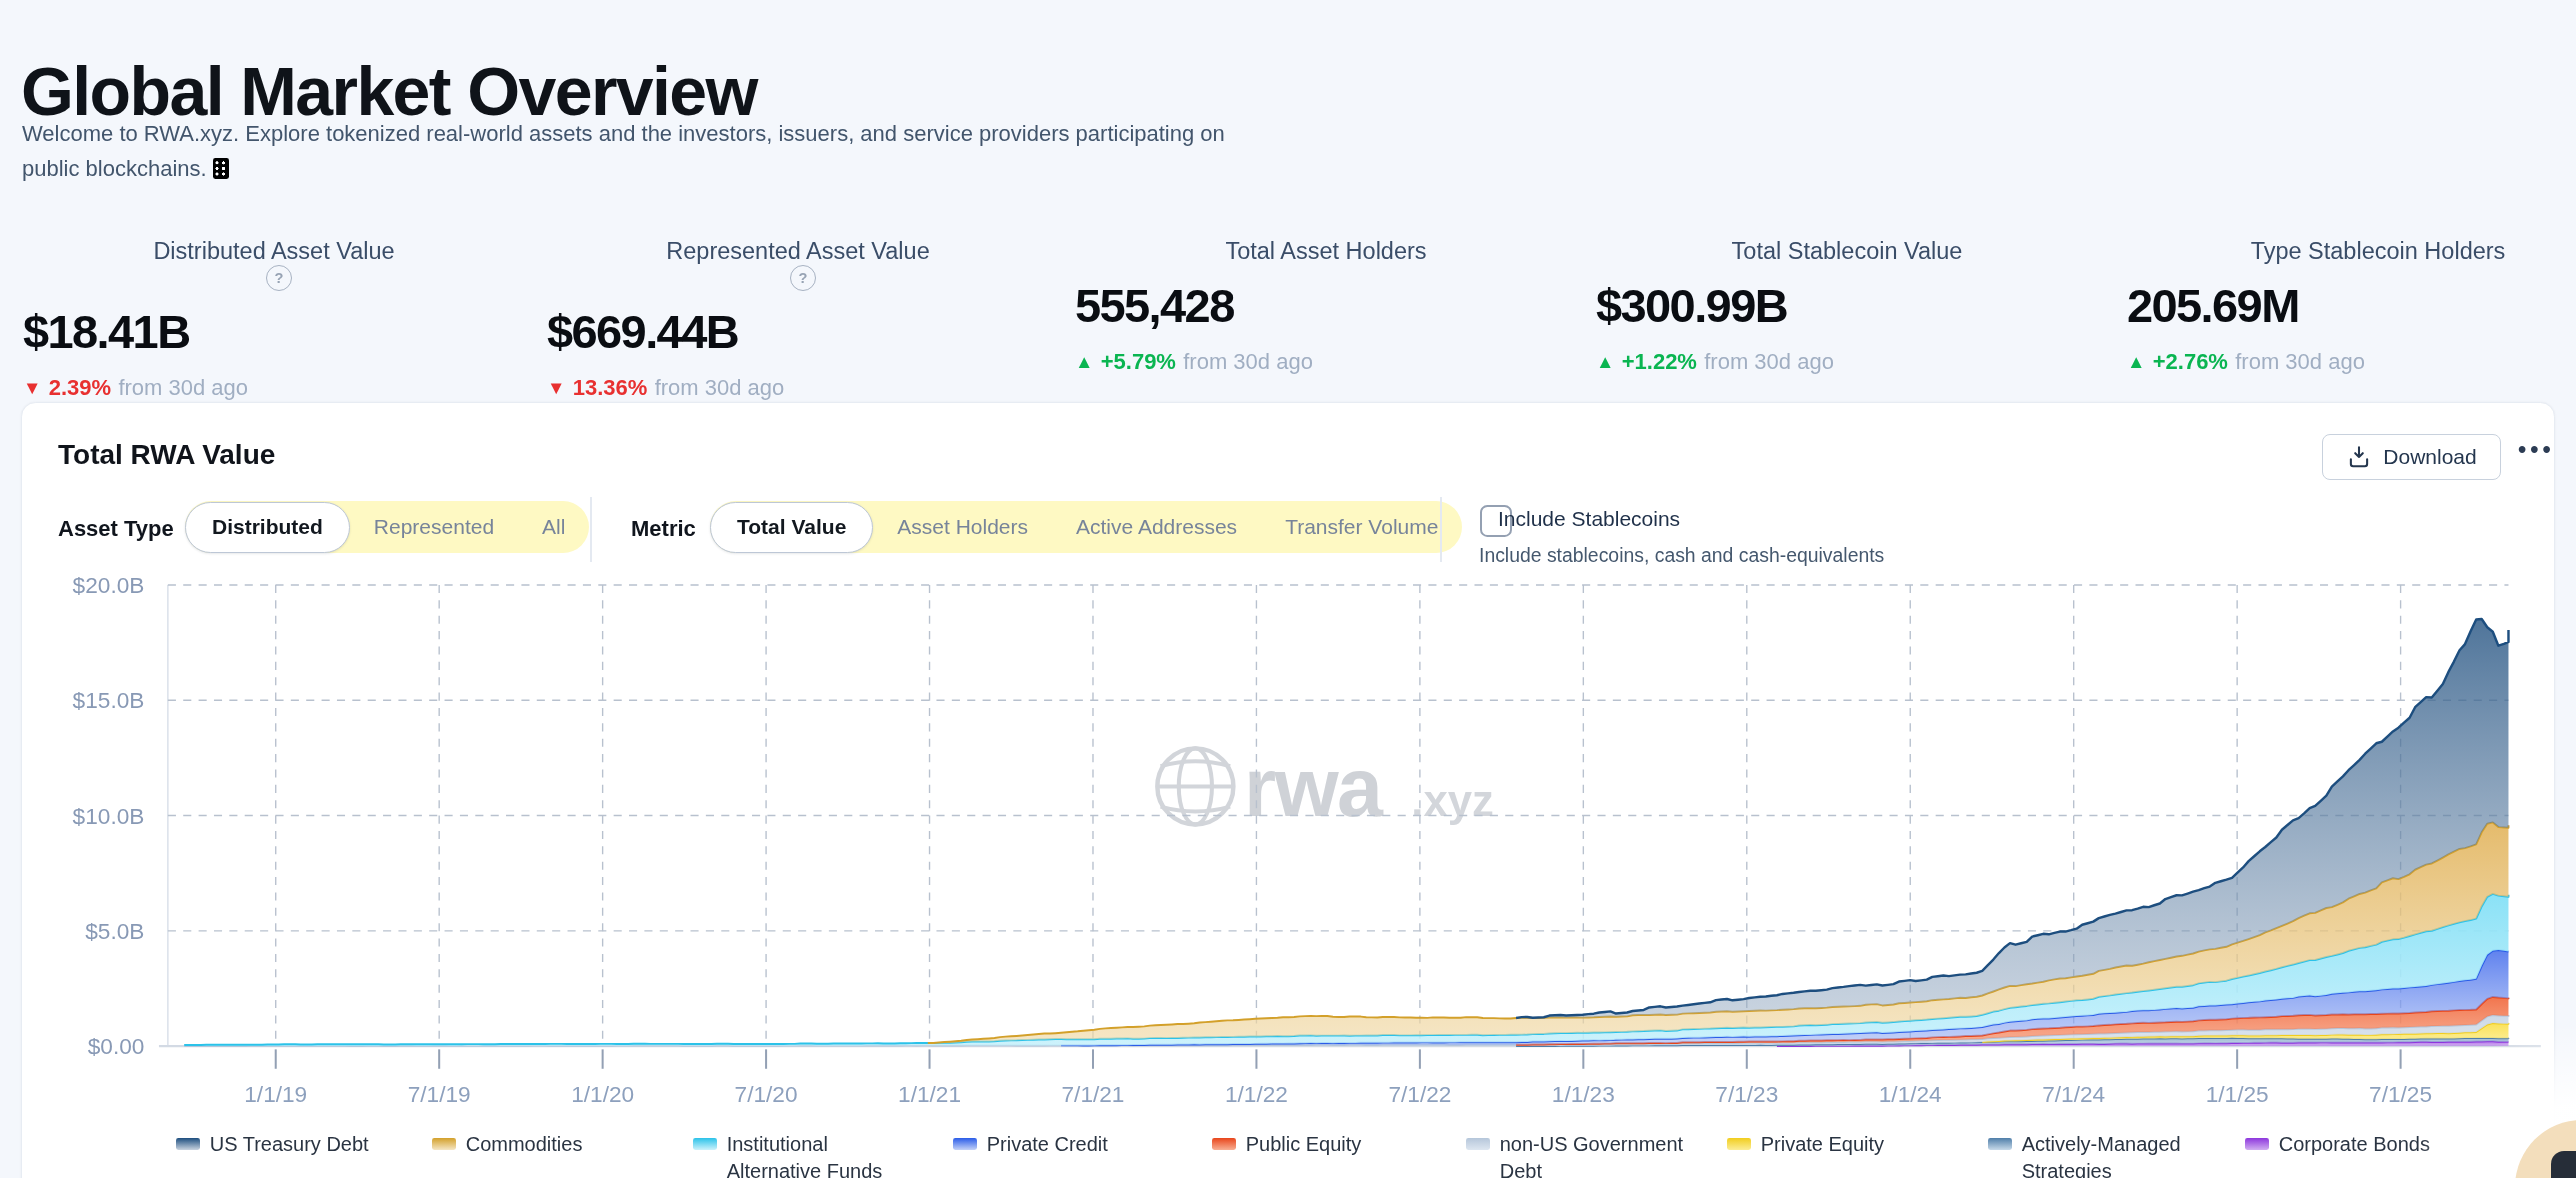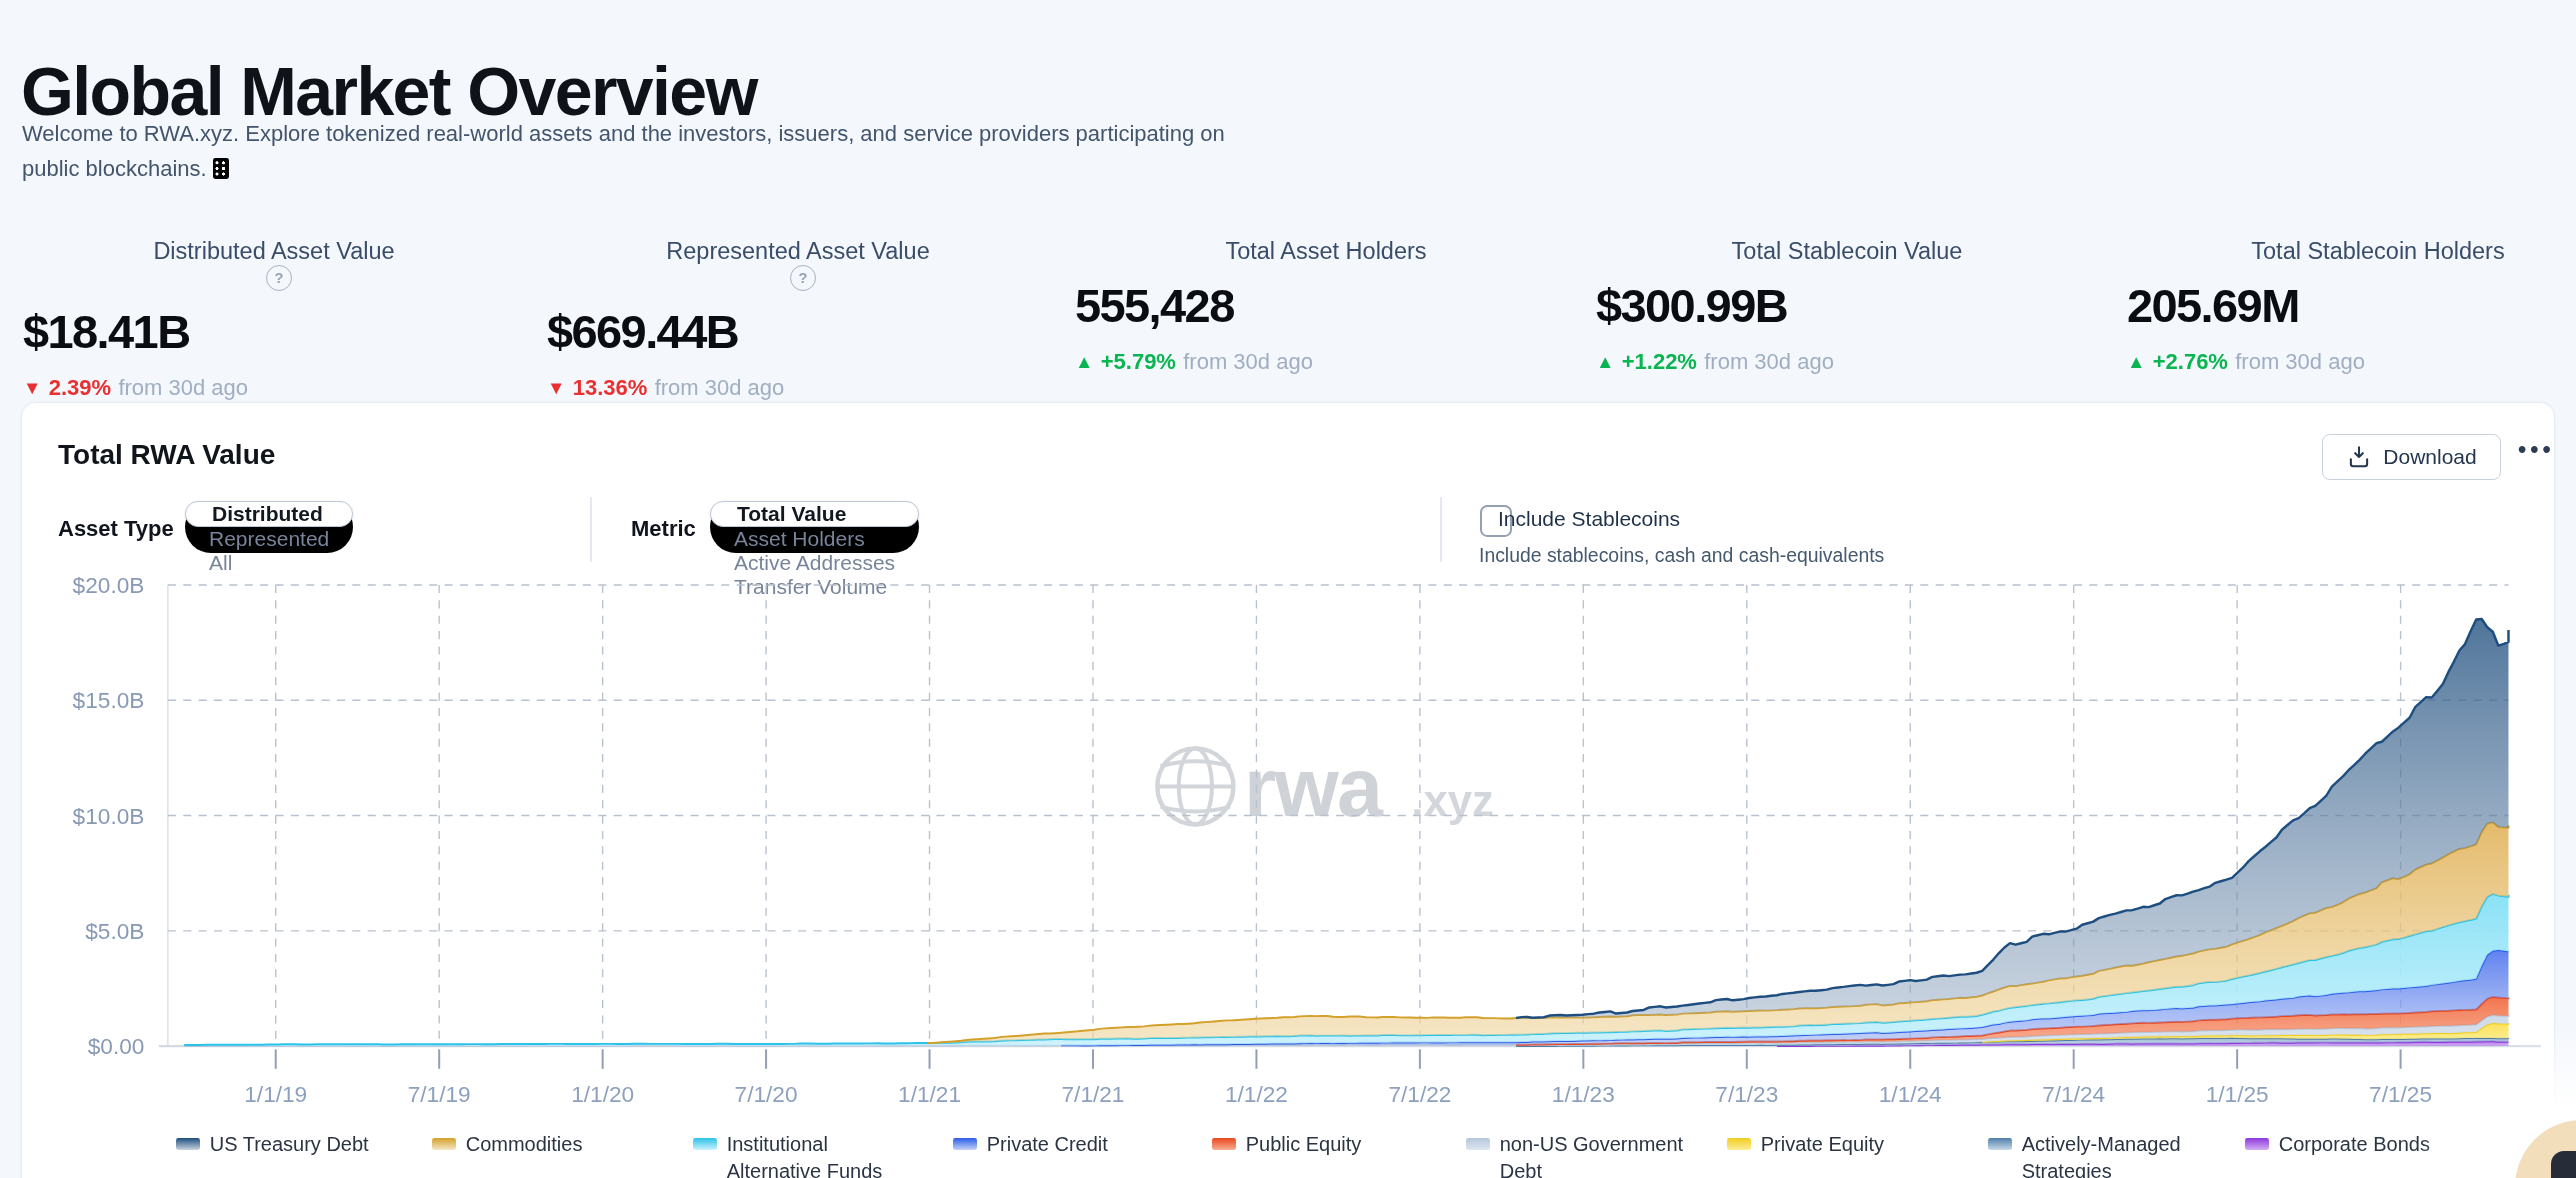--- a/index.html
+++ b/index.html
@@ -36,22 +36,22 @@
   
   .card{position:absolute;left:21px;top:402px;width:2532px;height:817px;background:#fff;
     border:0.8px solid #e7ecf3;border-radius:14.6px;box-shadow:0 0.8px 2.4px rgba(16,24,40,.05);z-index:1;}
   .card-title{position:absolute;left:36px;top:36px;font-size:28px;font-weight:600;color:#10141b;}
   .dl-btn{position:absolute;left:2300px;top:31px;height:44px;display:flex;align-items:center;
     padding:0 23px;border:1.2px solid #c8d1dd;border-radius:8px;background:#fff;cursor:pointer;}
   .dl-btn span{font-size:21px;color:#24364e;font-weight:500;margin-left:11.3px;}
   .more-btn{position:absolute;left:2496px;top:34px;font-size:23.5px;letter-spacing:4px;
     color:#2c3c54;font-weight:700;cursor:pointer;}
   .ctrl-label{position:absolute;top:113px;font-size:22px;font-weight:700;color:#10151d;}
-  .seg{position:absolute;top:98px;height:52px;display:flex;
-    background:#000000;border-radius:808px;flex-direction:column;}
+  .seg{position:absolute;top:98px;height:52px;display:flex;align-items:center;
+    background:#fef9c3;border-radius:808px;}
   .seg-opt{font-size:21px;color:#77849a;padding:0 24px;height:52px;display:flex;align-items:center;
     border-radius:808px;cursor:pointer;font-weight:500;}
   .seg-opt.selected{background:#fff;border:1.6px solid #bdc7d6;box-shadow:0 0.8px 2.4px rgba(20,30,50,.12);
     color:#12181f;font-weight:600;height:49px;padding:0 26px;}
   .vdiv{position:absolute;top:94px;width:1.6px;height:65px;background:#e4e9f1;}
   .cb{position:absolute;left:1458px;top:102px;width:27.5px;height:27.5px;border:2px solid #94a0b2;
     border-radius:7.3px;background:#fff;cursor:pointer;}
   .cb-label{position:absolute;left:1476px;top:104px;font-size:21px;color:#1f3049;font-weight:500;cursor:pointer;}
   .cb-sub{position:absolute;left:1457px;top:141px;font-size:19.4px;color:#45586e;}
   
@@ -119,21 +119,21 @@
       </div>
     <div class="stat-value">$300.99B</div>
     <div class="stat-delta" data-dir="up">
         <span class="delta-arrow">▲</span>
         <span class="delta-pct">+1.22%</span>
         <span>from 30d ago</span>
       </div>
   </div>
   <div class="stat" style="left:2104px">
     <div class="stat-label">
-        <span>Total Stablecoin Holders</span>
+        <span>Type Stablecoin Holders</span>
       </div>
     <div class="stat-value">205.69M</div>
     <div class="stat-delta" data-dir="up">
         <span class="delta-arrow">▲</span>
         <span class="delta-pct">+2.76%</span>
         <span>from 30d ago</span>
       </div>
   </div>
 </div>
 

